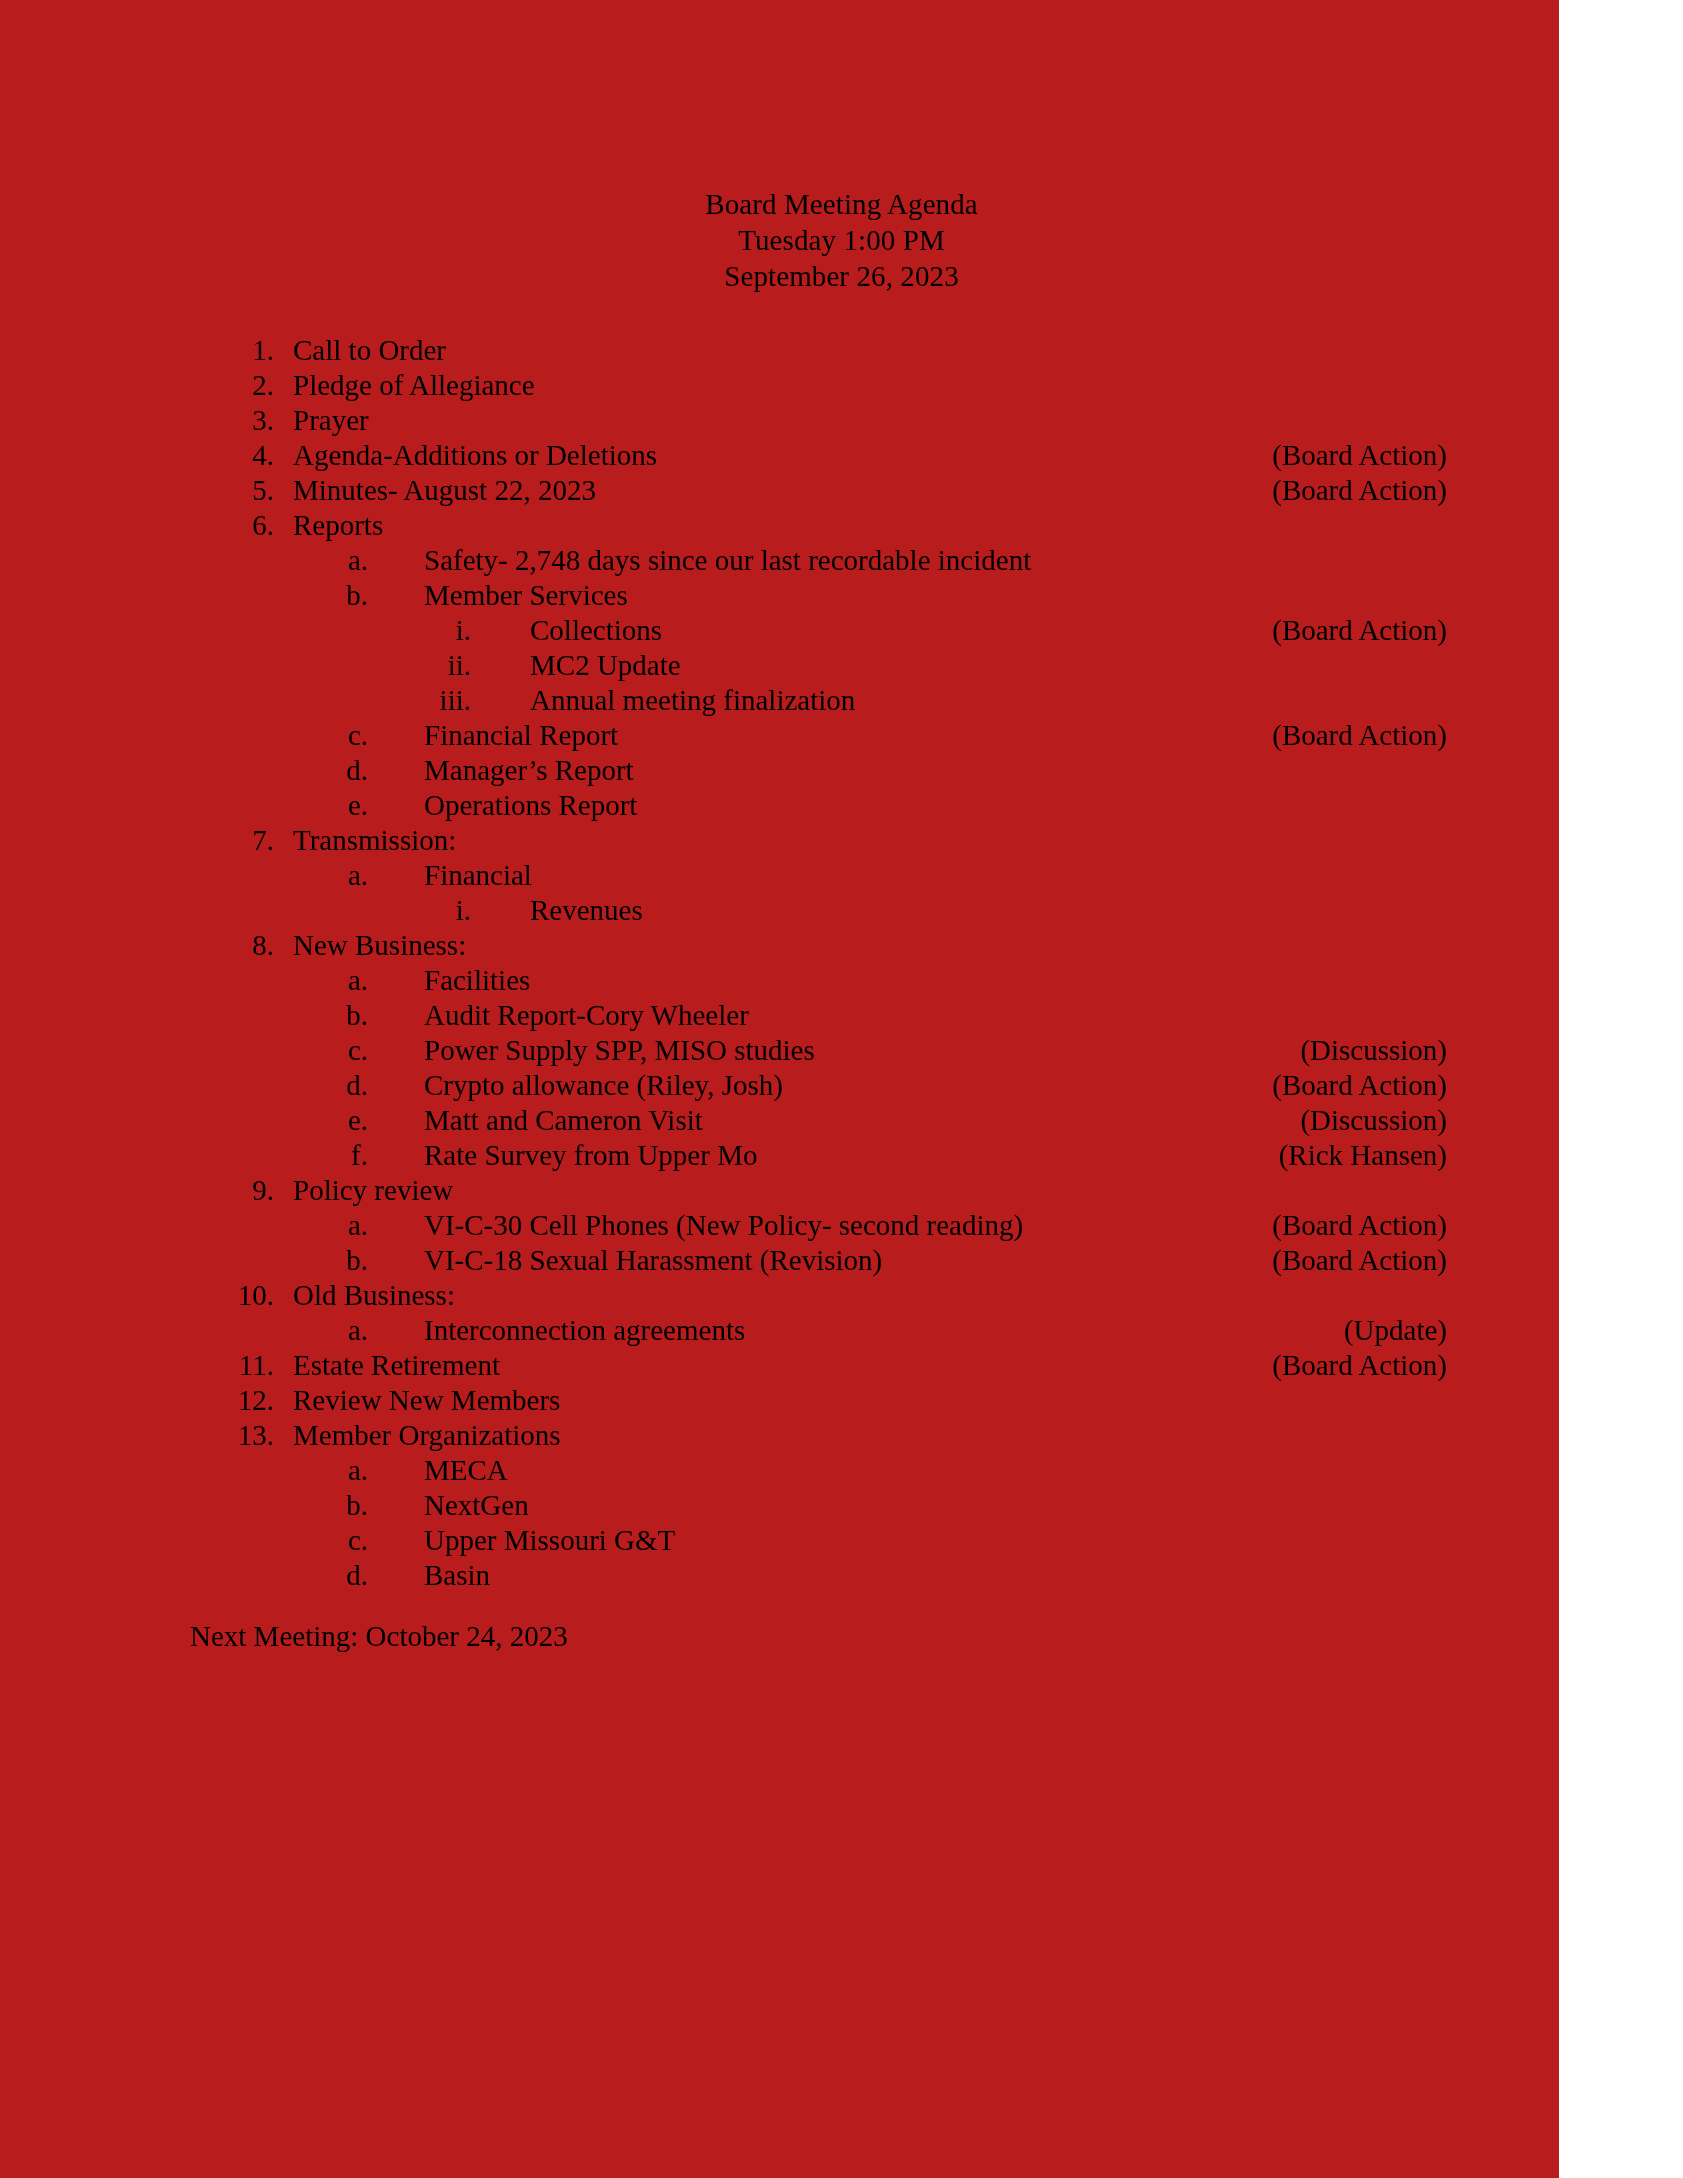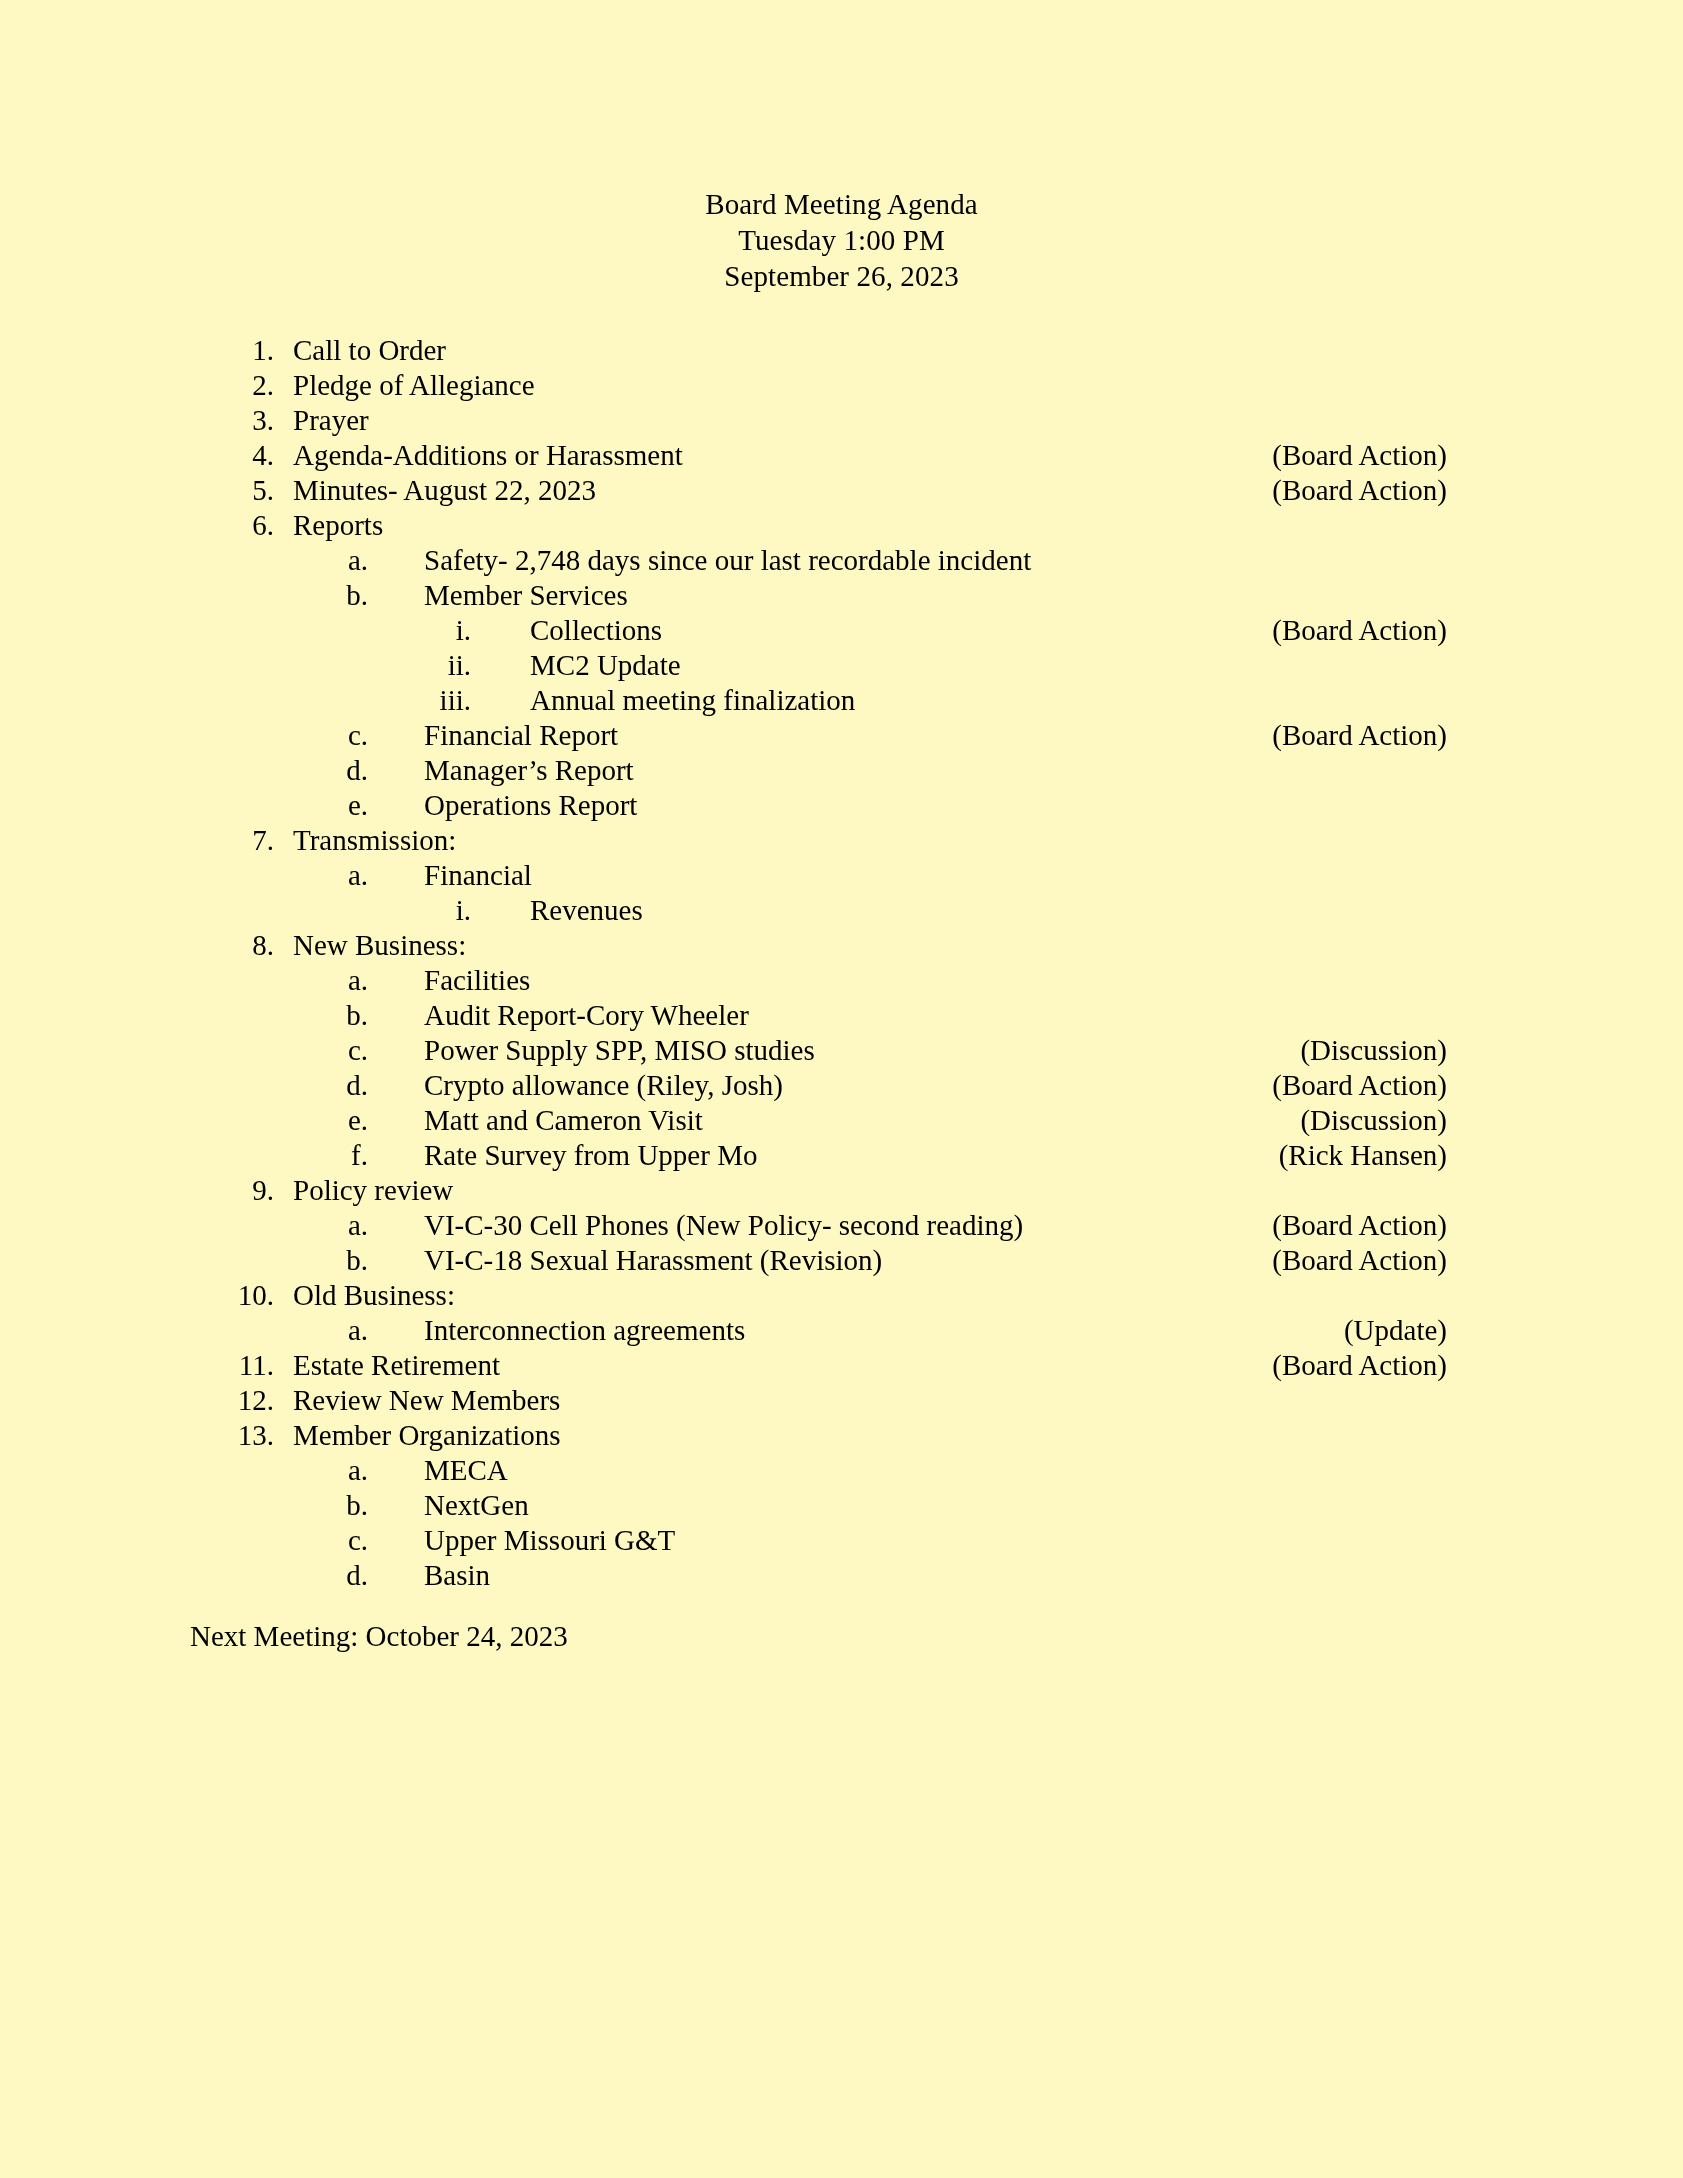--- a/index.html
+++ b/index.html
@@ -10,23 +10,23 @@
   }
   body {
     width: 1683px;
     height: 2178px;
     font-family: "Liberation Serif", "DejaVu Serif", serif;
     color: #000000;
     -webkit-font-smoothing: antialiased;
   }
   .page {
     position: relative;
-    width: 1683px;
+    width: 1559px;
     height: 2178px;
-    background: #fef9c3;
+    background: #b91c1c;
     box-sizing: border-box;
     padding-left: 44px;
   }
 
   
   .doc-header {
     position: absolute;
     top: 186px;
     left: 0;
     width: 1683px;
@@ -110,21 +110,21 @@
       <div class="row lvl1">
         <span class="marker">2.</span>
         <span class="label">Pledge of Allegiance</span>
       </div>
       <div class="row lvl1">
         <span class="marker">3.</span>
         <span class="label">Prayer</span>
       </div>
       <div class="row lvl1">
         <span class="marker">4.</span>
-        <span class="label">Agenda-Additions or Harassment</span>
+        <span class="label">Agenda-Additions or Deletions</span>
         <span class="note">(Board Action)</span>
       </div>
       <div class="row lvl1">
         <span class="marker">5.</span>
         <span class="label">Minutes- August 22, 2023</span>
         <span class="note">(Board Action)</span>
       </div>
       <div class="row lvl1">
         <span class="marker">6.</span>
         <span class="label">Reports</span>

